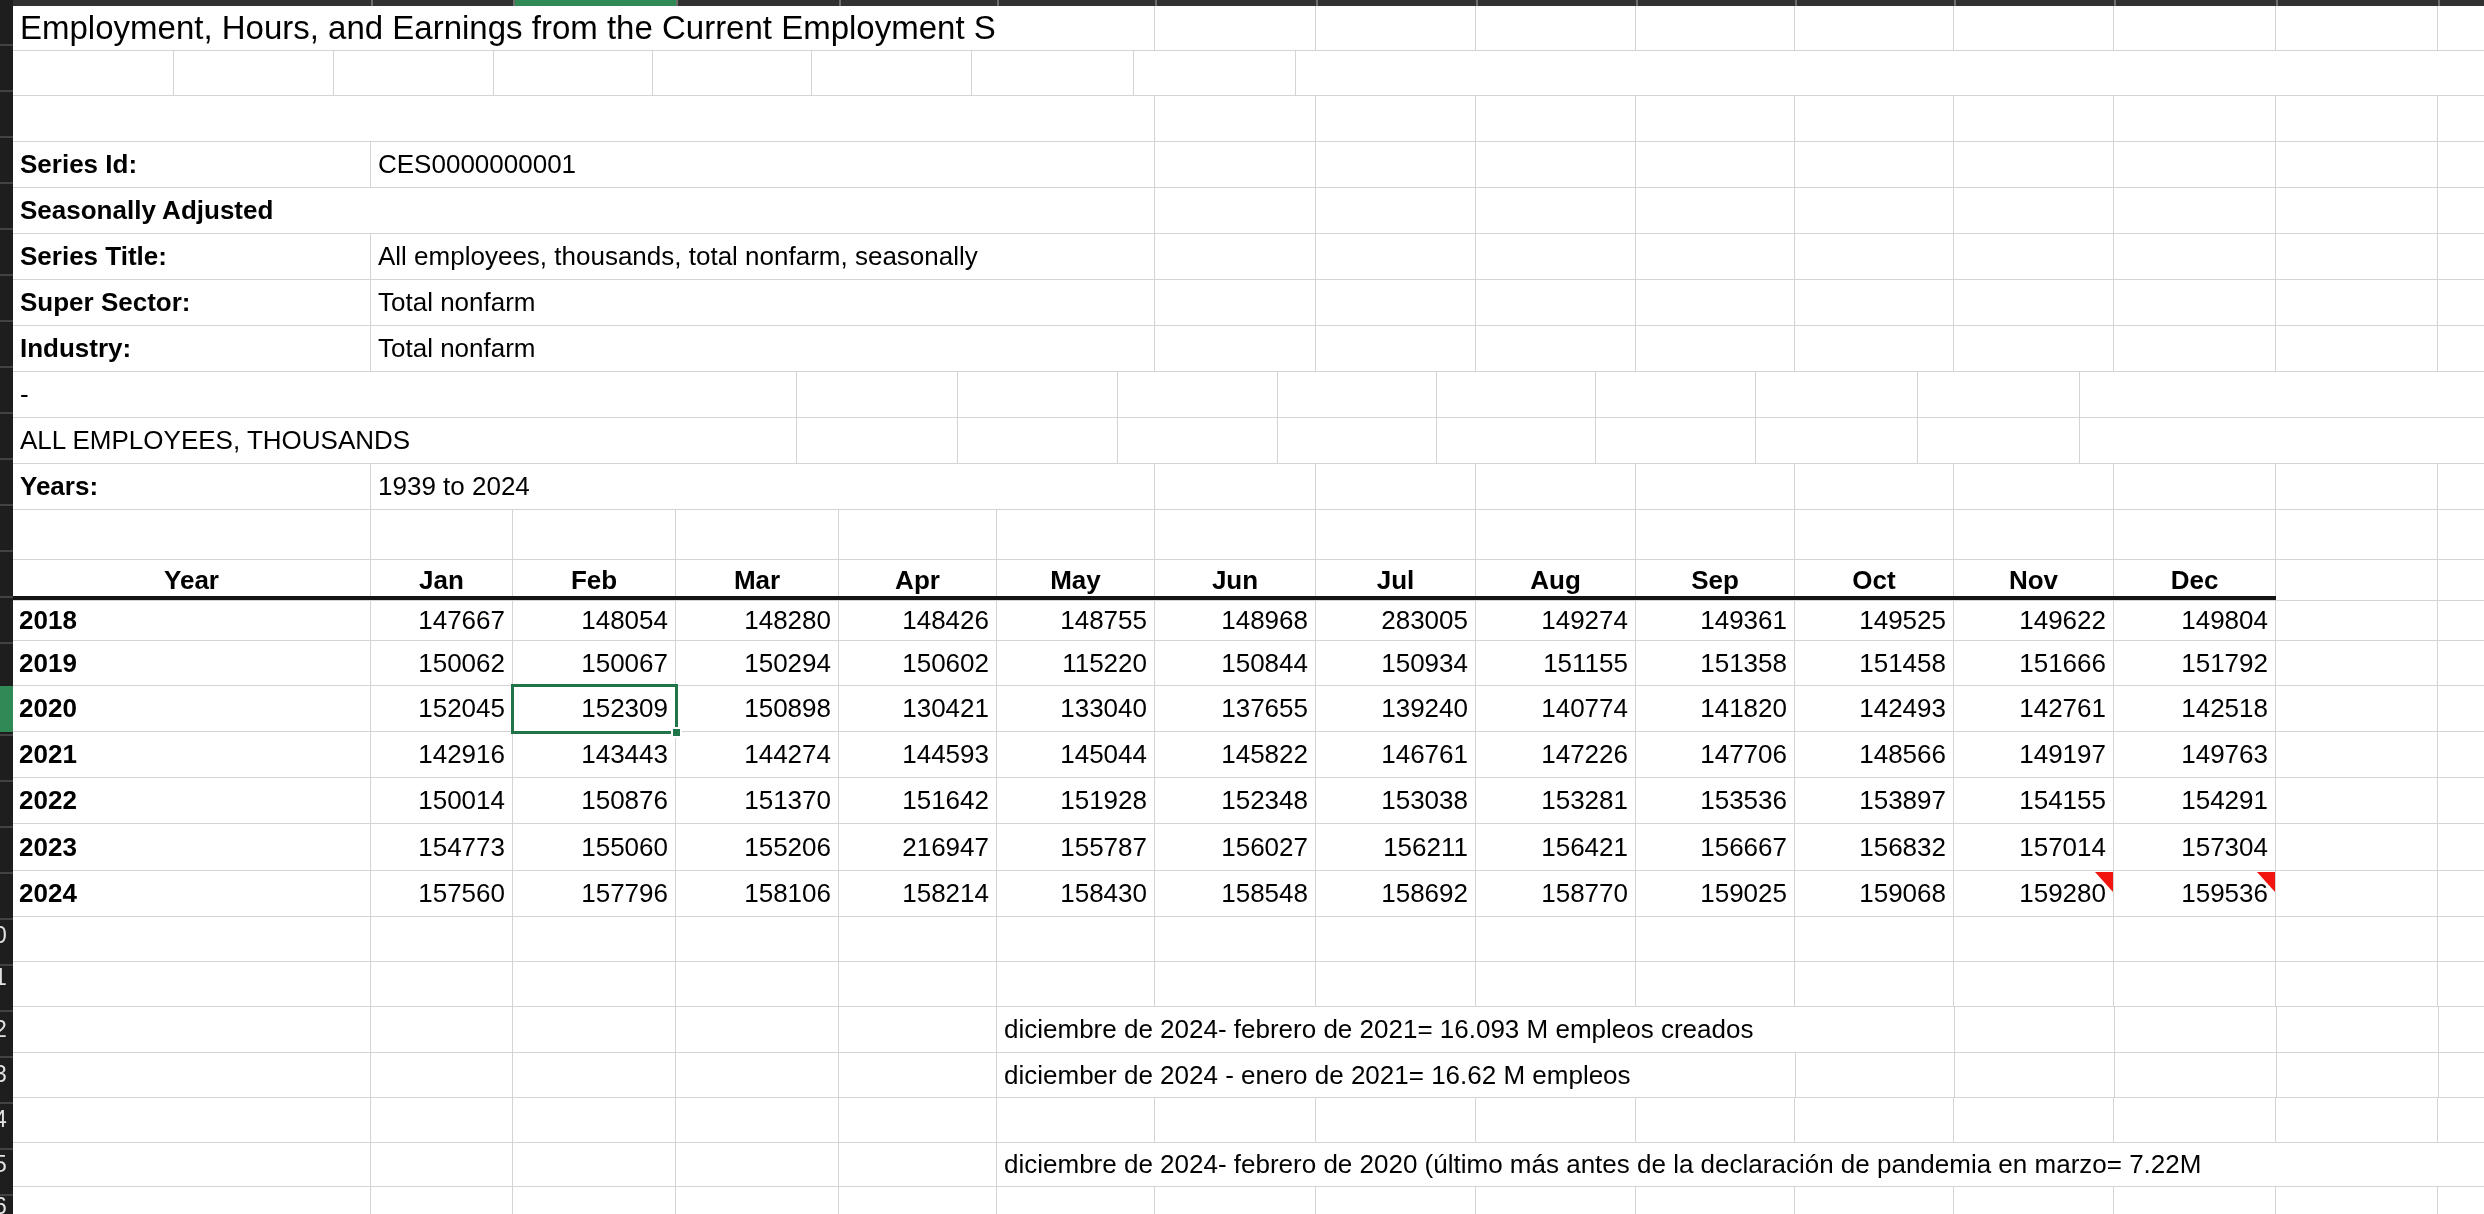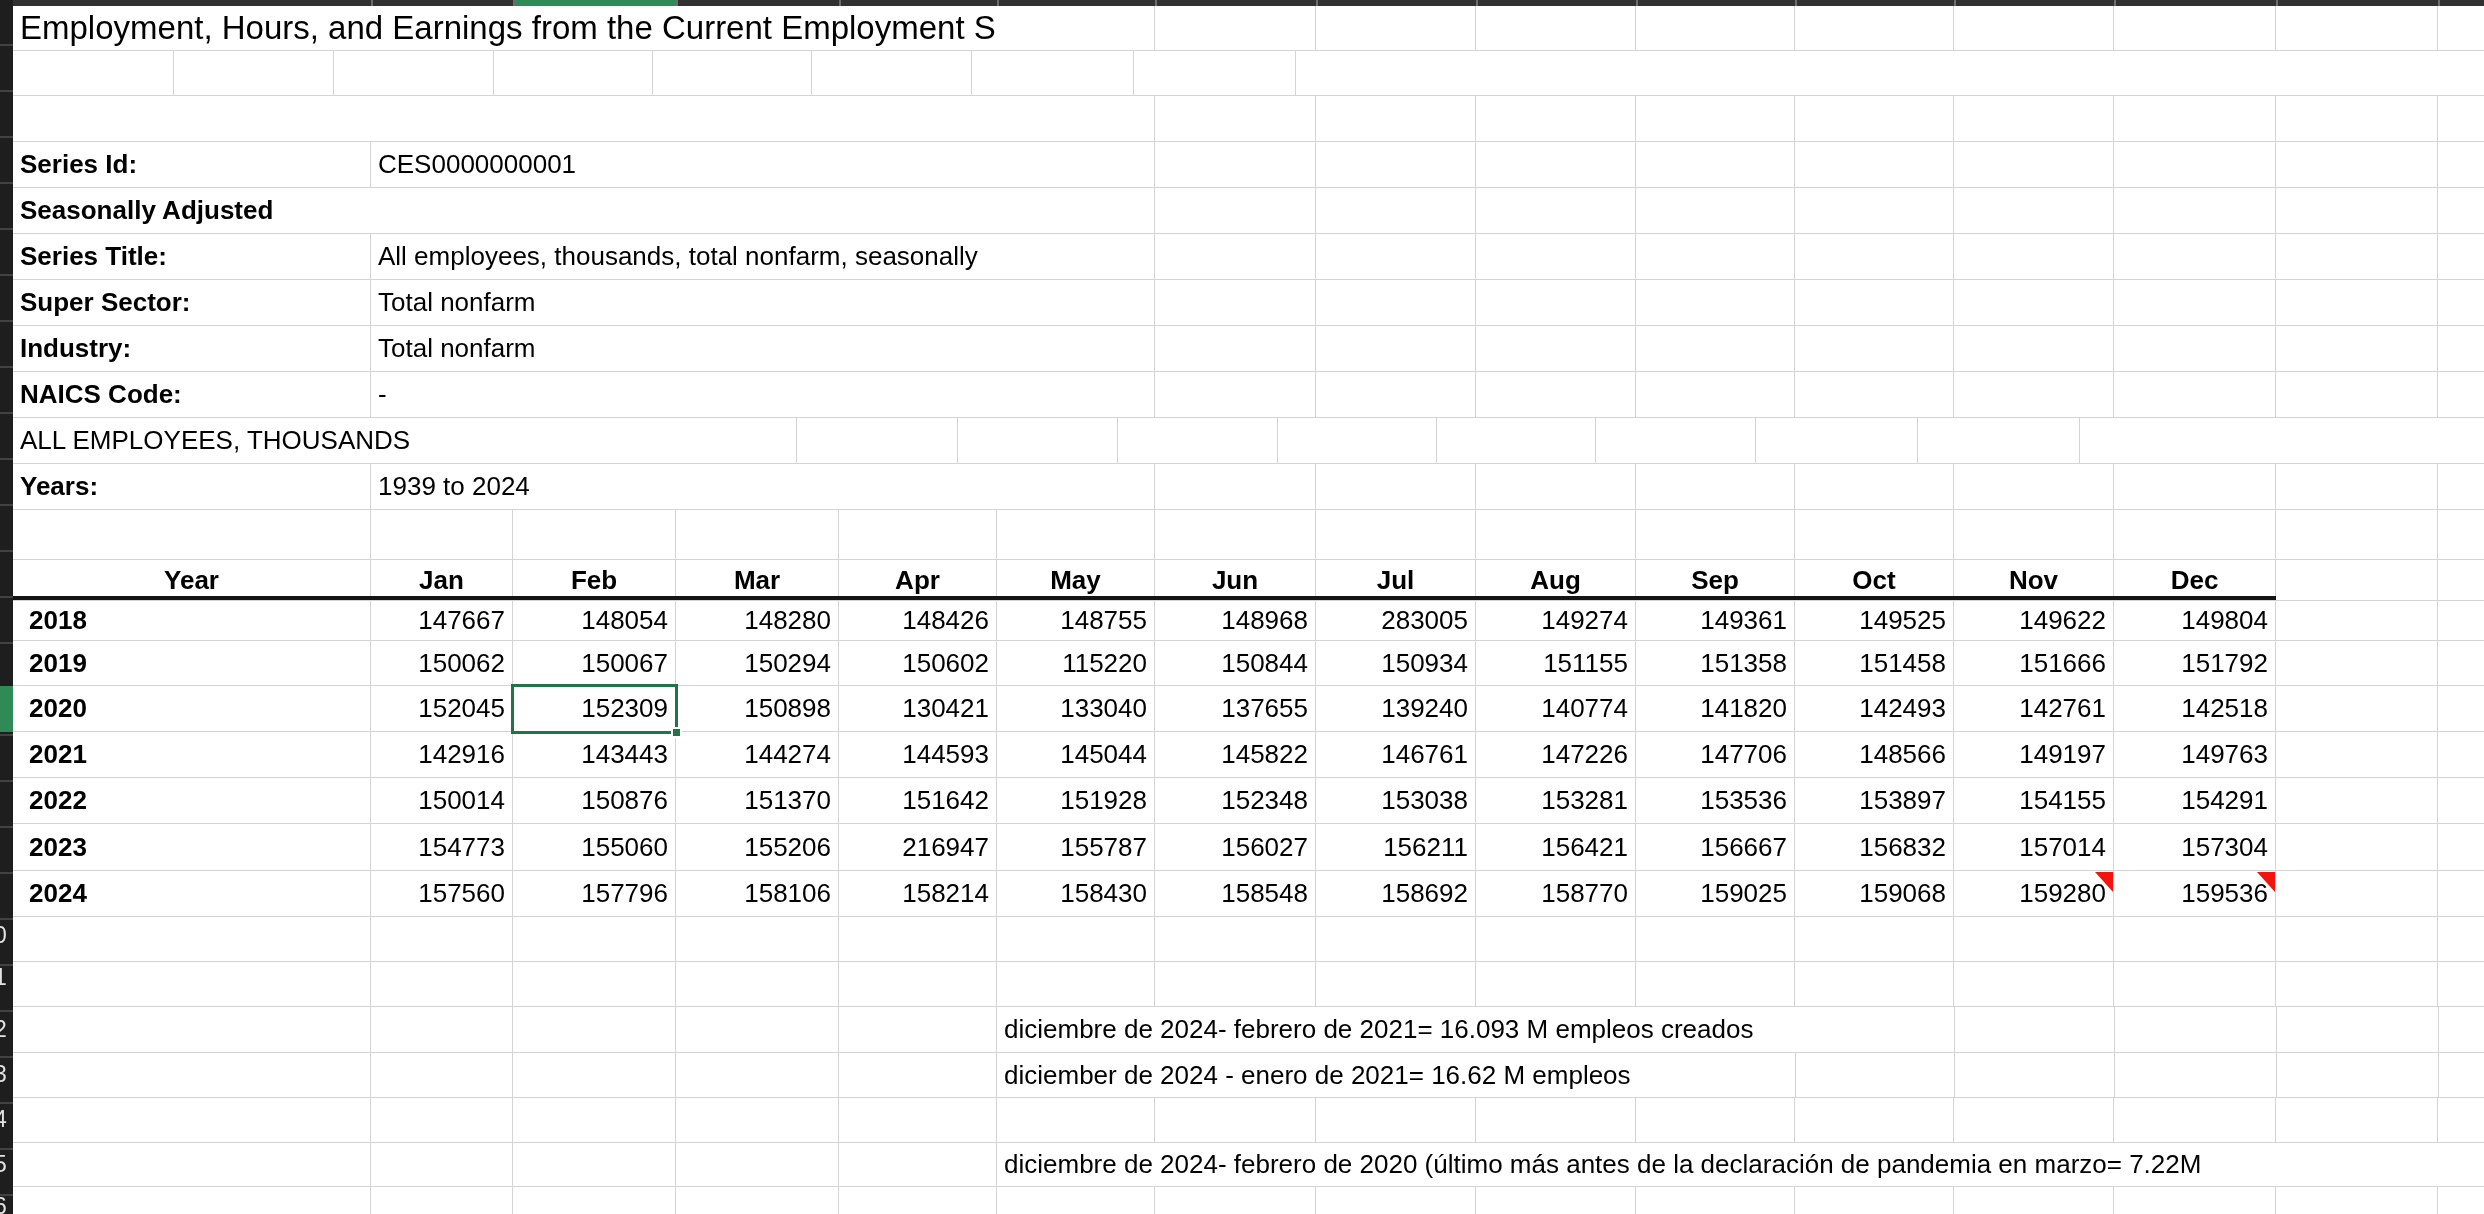--- a/index.html
+++ b/index.html
@@ -22,21 +22,21 @@
      overflow:hidden;flex:0 0 auto;white-space:nowrap}
   .c.last{border-right:none}
   .wA{width:358px}.w1{width:142px}.w2{width:163px}.w3{width:163px}.w4{width:158px}.w5{width:158px}
   .w6{width:161px}.w7{width:160px}.w8{width:160px}.w9{width:159px}.w10{width:159px}.w11{width:160px}
   .w12{width:162px}.w13{width:162px}.w14{width:46px}
   .wM{width:1142px}.wV{width:784px}
   .num{justify-content:flex-end;padding-right:7px}
   .lbl{font-weight:700;padding-left:7px}
   .val{padding-left:7px}
   .hdr{font-weight:700;justify-content:center}
-  .yr{font-weight:700;padding-left:16px}
+  .yr{font-weight:700;padding-left:6px}
   .big{font-size:33px;font-weight:400;padding-left:7px}
   .rel{position:relative}
   .note{position:relative;padding-left:7px;overflow:visible;border-right:none;width:1487px}
   .vseg{position:absolute;top:0;bottom:0;width:1px;background:#d4d4d4}
   .thickline{position:absolute;left:0;bottom:0;height:4px;width:2263px;background:#141414;z-index:2}
   #selbox{position:absolute;left:498px;top:678px;width:167px;height:50px;border:3px solid #1f7547;z-index:6}
   #fillhandle{position:absolute;right:-7px;bottom:-7px;width:11px;height:11px;background:#1f7547;border:2px solid #fff}
   .cmt{position:absolute;top:1px;right:0;width:18px;height:20px;background:#f2150f;
        clip-path:polygon(0 0,100% 0,100% 100%)}
 </style>
@@ -177,21 +177,20 @@
         <div class="c w8"></div>
         <div class="c w9"></div>
         <div class="c w10"></div>
         <div class="c w11"></div>
         <div class="c w12"></div>
         <div class="c w13"></div>
         <div class="c w14 last"></div>
     </div>
 
     <div class="row" style="height:46px">
-      <div class="c wA lbl">NAICS Code:</div>
       <div class="c wV val">-</div>
       <div class="c w6"></div>
         <div class="c w7"></div>
         <div class="c w8"></div>
         <div class="c w9"></div>
         <div class="c w10"></div>
         <div class="c w11"></div>
         <div class="c w12"></div>
         <div class="c w13"></div>
         <div class="c w14 last"></div>

